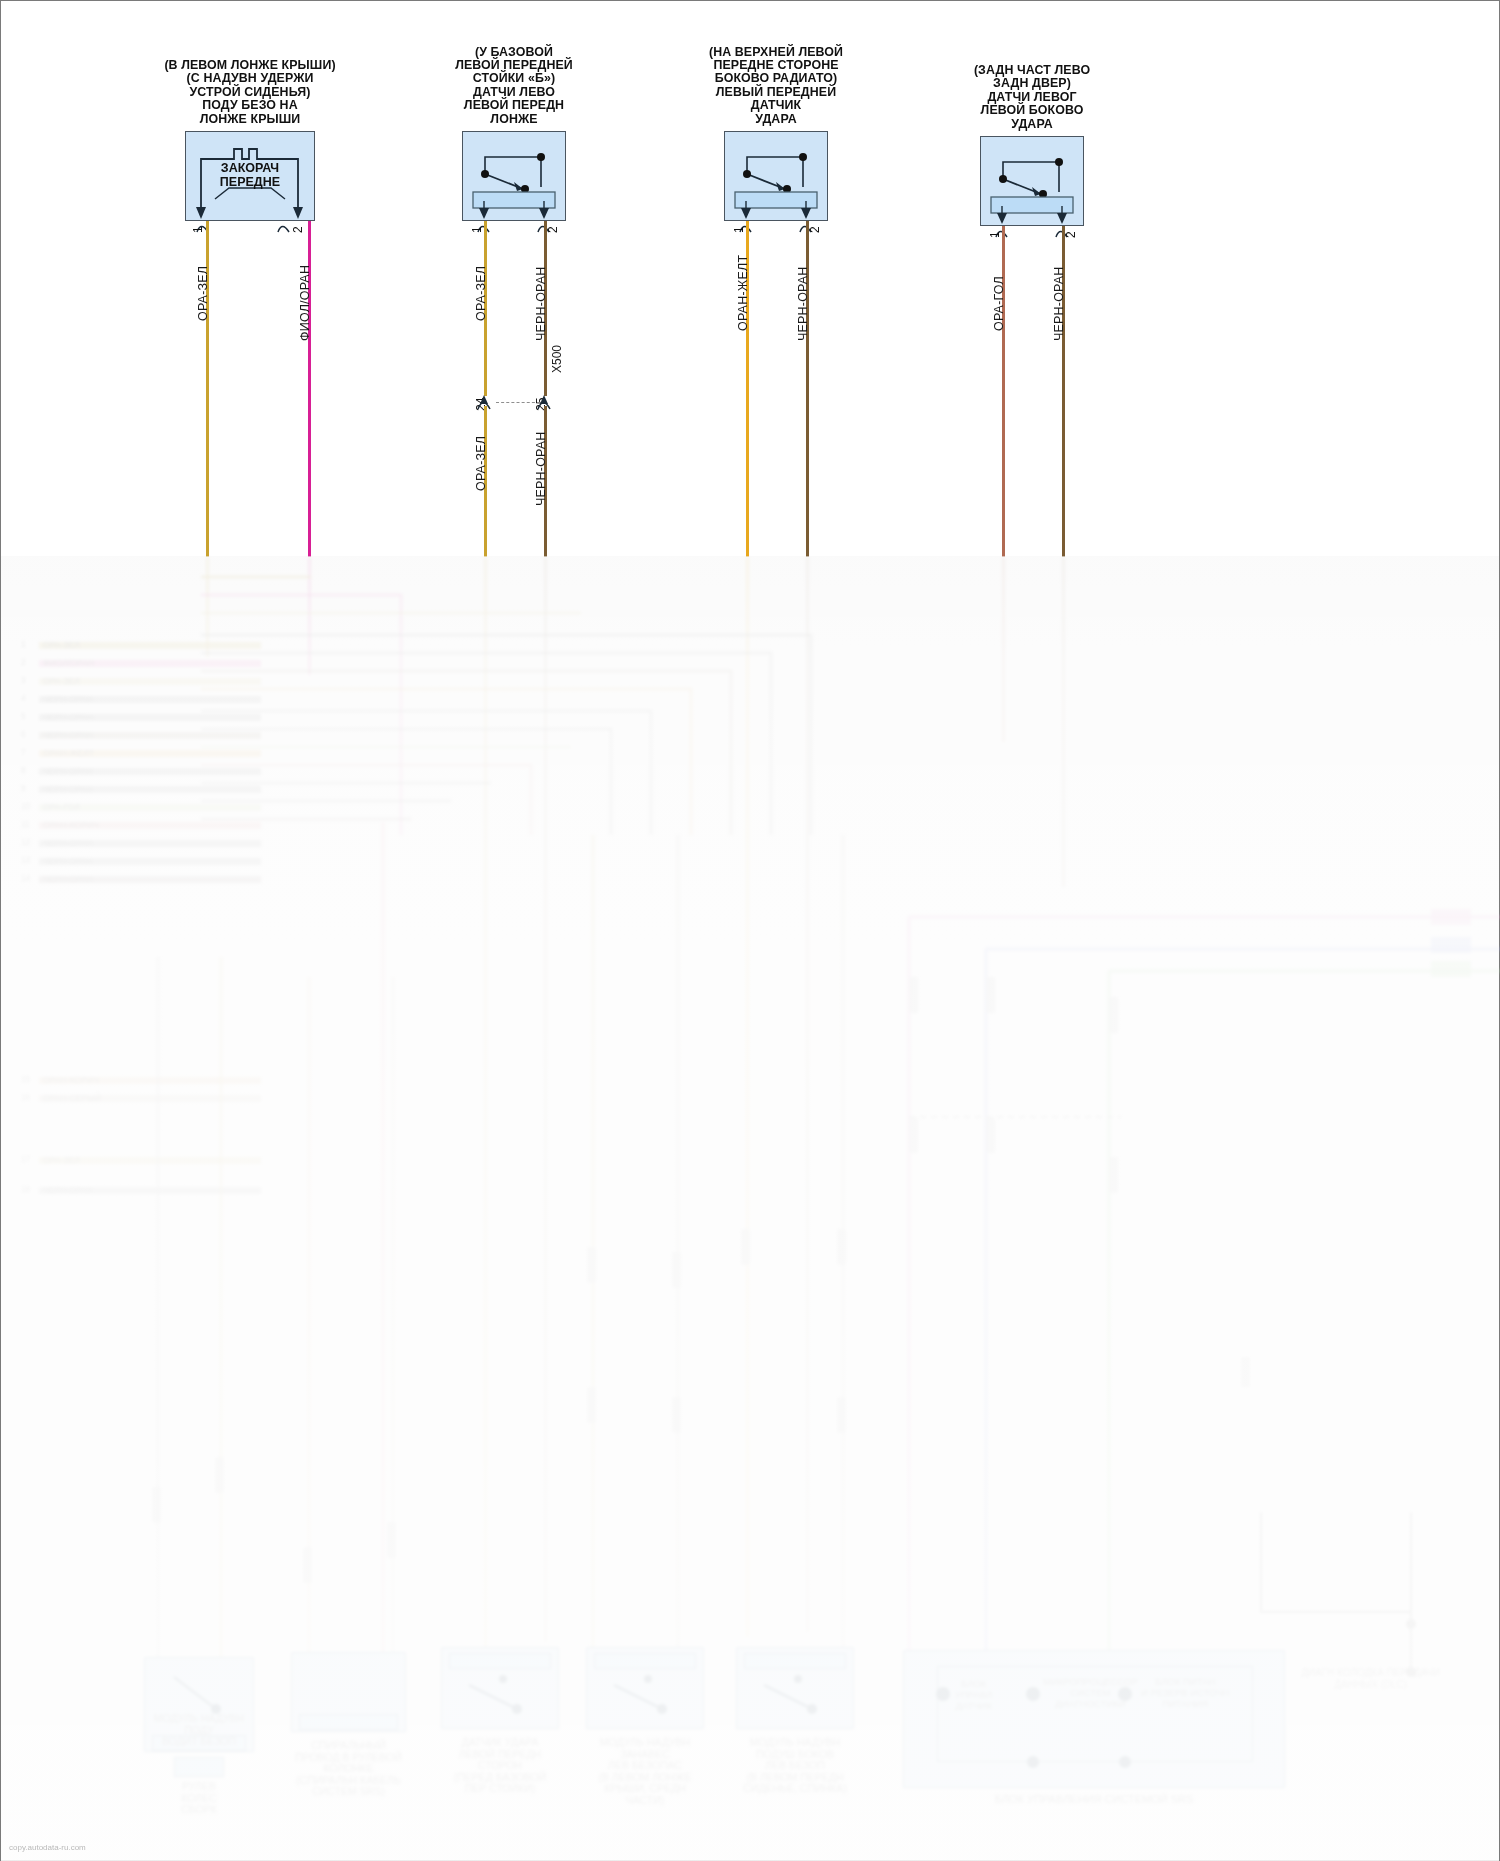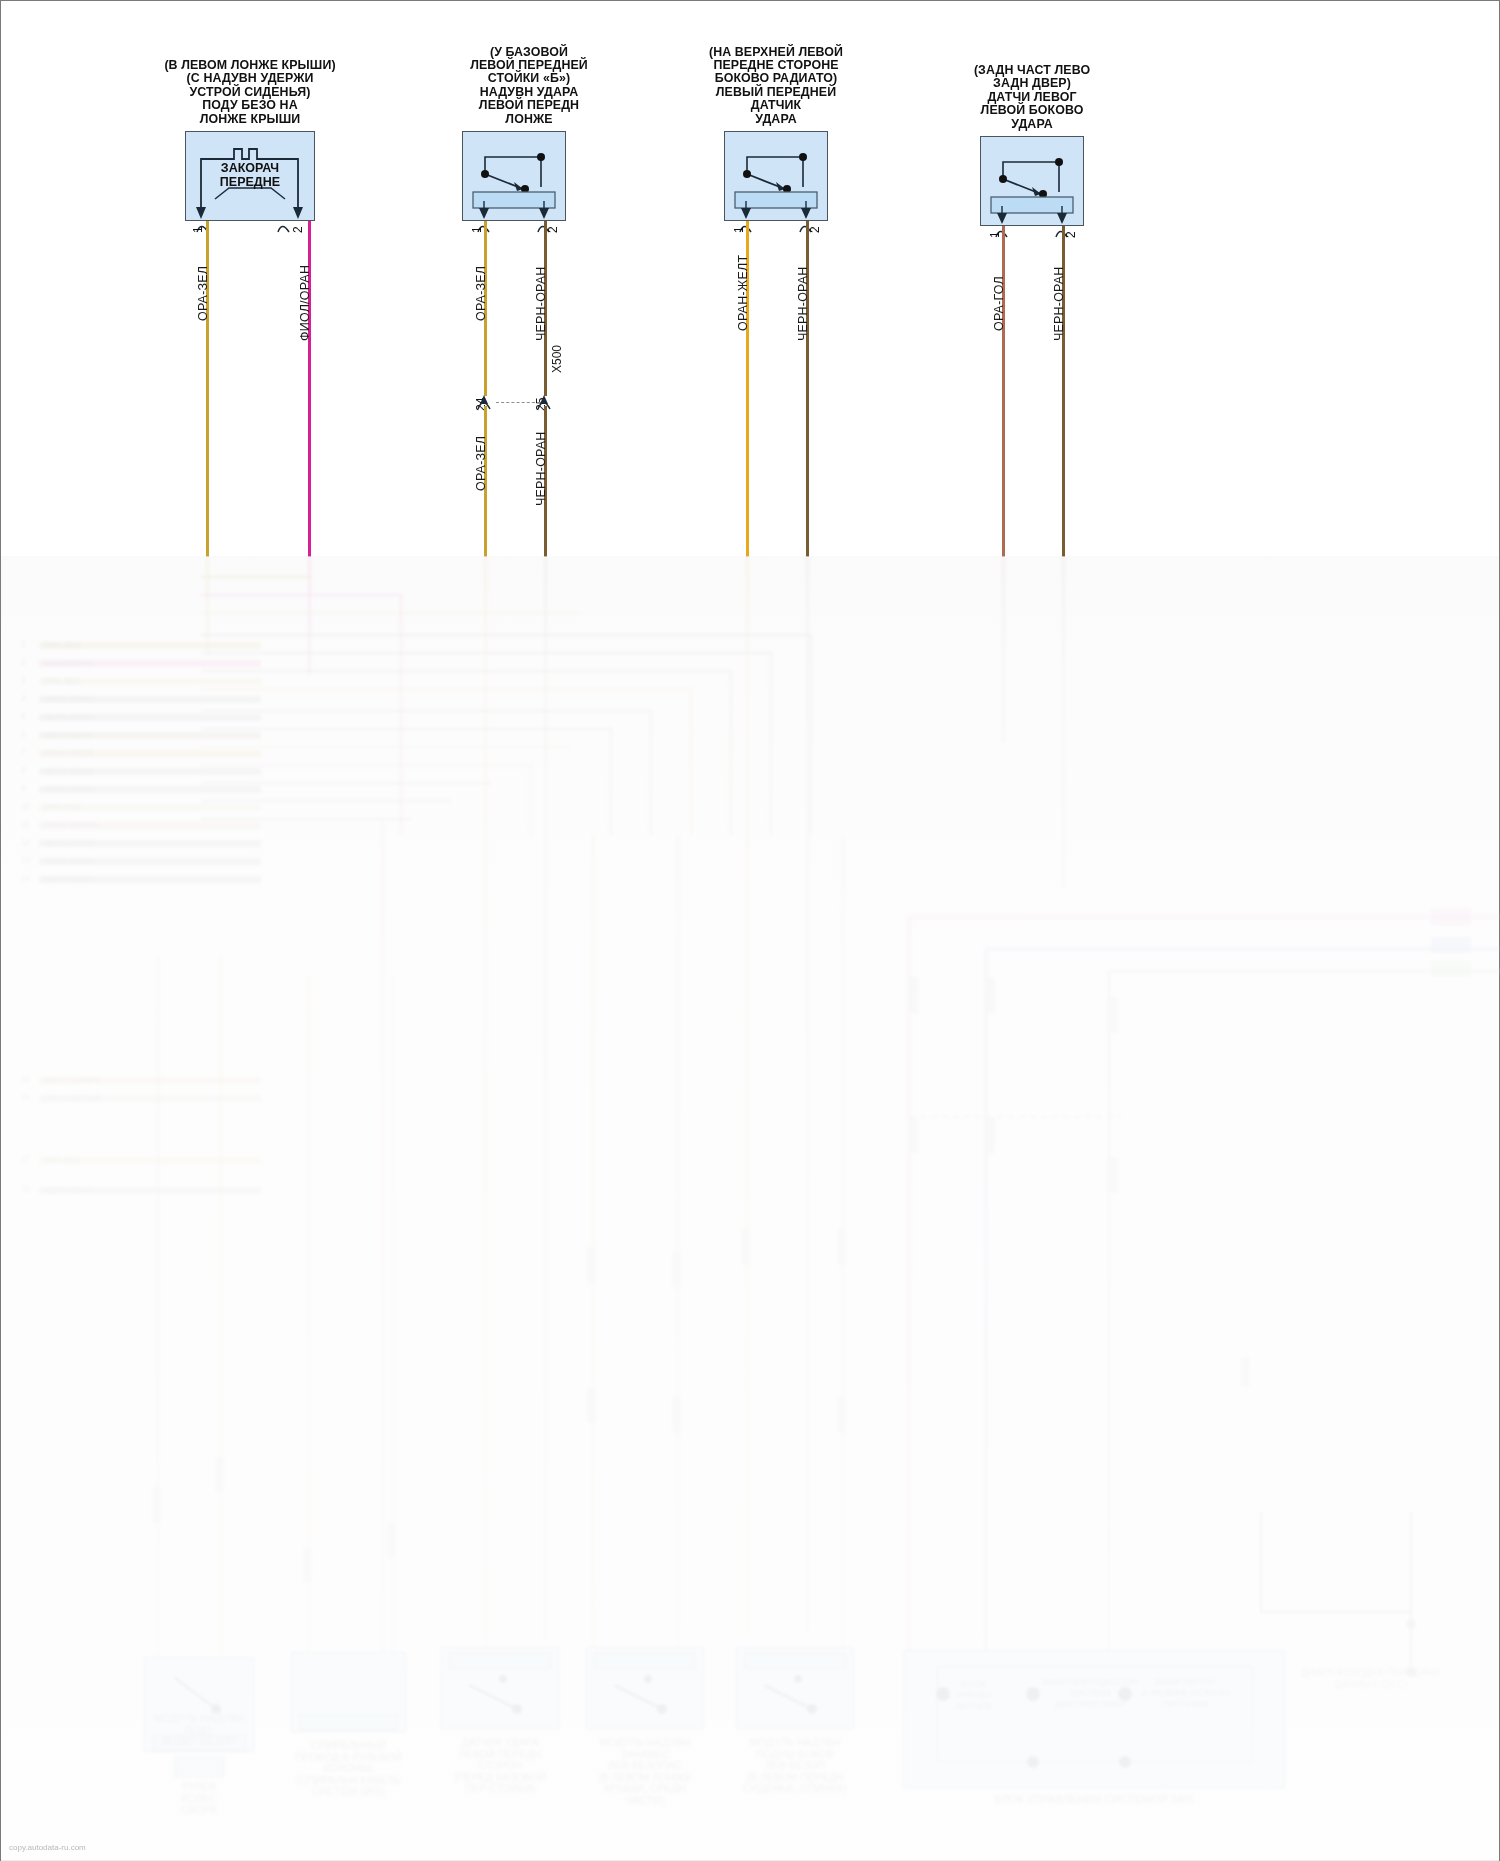--- a/index.html
+++ b/index.html
@@ -78,26 +78,26 @@
     <path d="M101,13 Q105,2 112,13" fill="none" stroke="#1b2a38" stroke-width="1.5"></path>
   </svg>
   <div class="pinnum" style="left:190px;top:232px;transform:rotate(-90deg);">1</div>
   <div class="pinnum" style="left:290px;top:232px;transform:rotate(-90deg);">2</div>
 
   <div class="wire" style="left:205px;top:220px;height:336px;background:#c9a22e;"></div>
   <div class="vlabel" style="left:195px;top:320px;transform:rotate(-90deg);">ОРА-ЗЕЛ</div>
   <div class="wire" style="left:307px;top:220px;height:336px;background:#d81f95;"></div>
   <div class="vlabel" style="left:297px;top:340px;transform:rotate(-90deg);">ФИОЛ/ОРАН</div>
 
-  <div class="comp" style="left:461px;top:130px;width:104px;height:90px;padding-left:30px;">
+  <div class="comp" style="left:461px;top:130px;width:104px;height:90px;">
     <div class="caption">
       <div>(У БАЗОВОЙ</div>
       <div>ЛЕВОЙ ПЕРЕДНЕЙ</div>
       <div>СТОЙКИ «Б»)</div>
-      <div>НАДУВН УДАРА</div>
+      <div>ДАТЧИ ЛЕВО</div>
       <div>ЛЕВОЙ ПЕРЕДН</div>
       <div>ЛОНЖЕ</div>
     </div>
     <div class="body" style="width:104px;height:90px;"></div>
     <svg width="104" height="90" style="position:absolute;left:0;top:0;">
       <polyline points="23,43 23,26 79,26 79,56" fill="none" stroke="#1b2a38" stroke-width="1.6"></polyline>
       <line x1="23" y1="43" x2="61" y2="58" stroke="#1b2a38" stroke-width="1.8"></line>
       <polygon points="61,58 52,51 55,60" fill="#1b2a38"></polygon>
       <circle cx="23" cy="43" r="4" fill="#111"></circle>
       <circle cx="79" cy="26" r="4" fill="#111"></circle>

